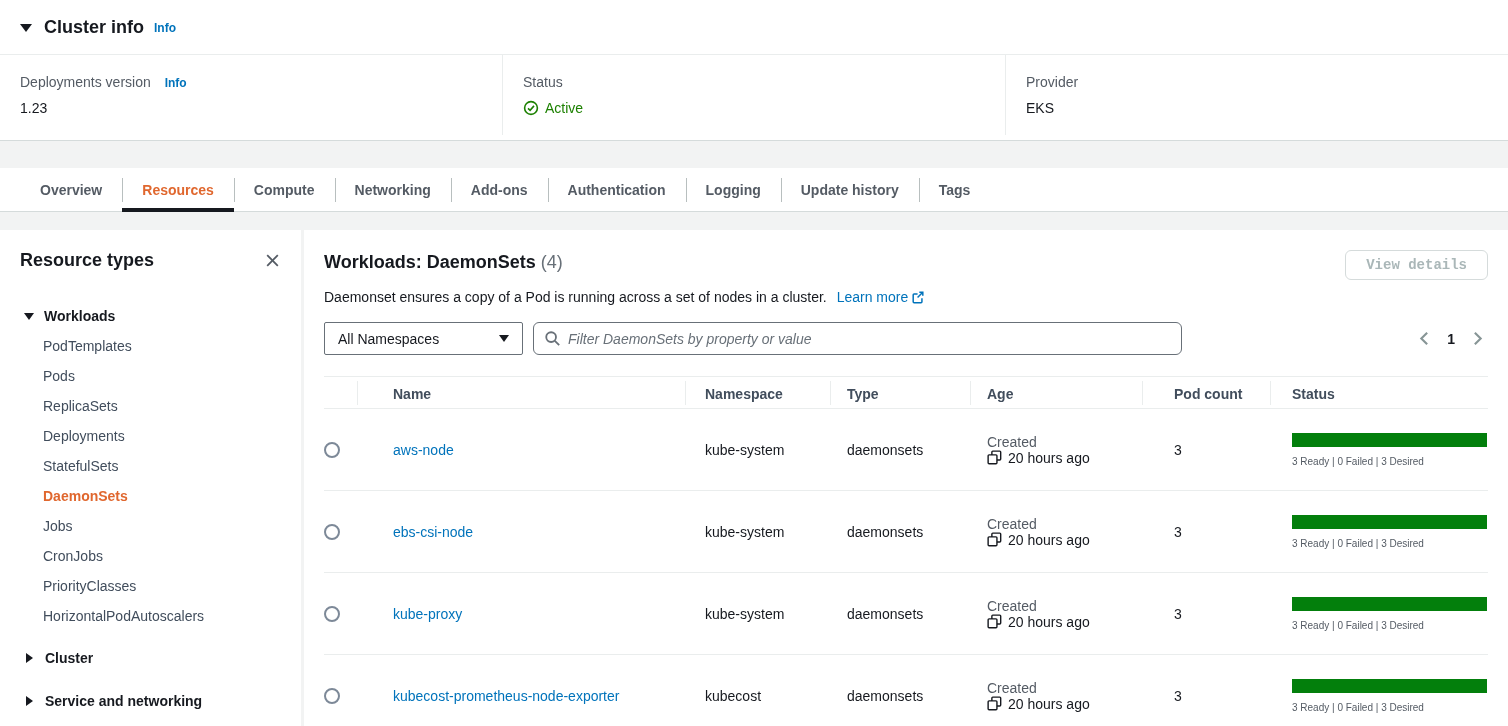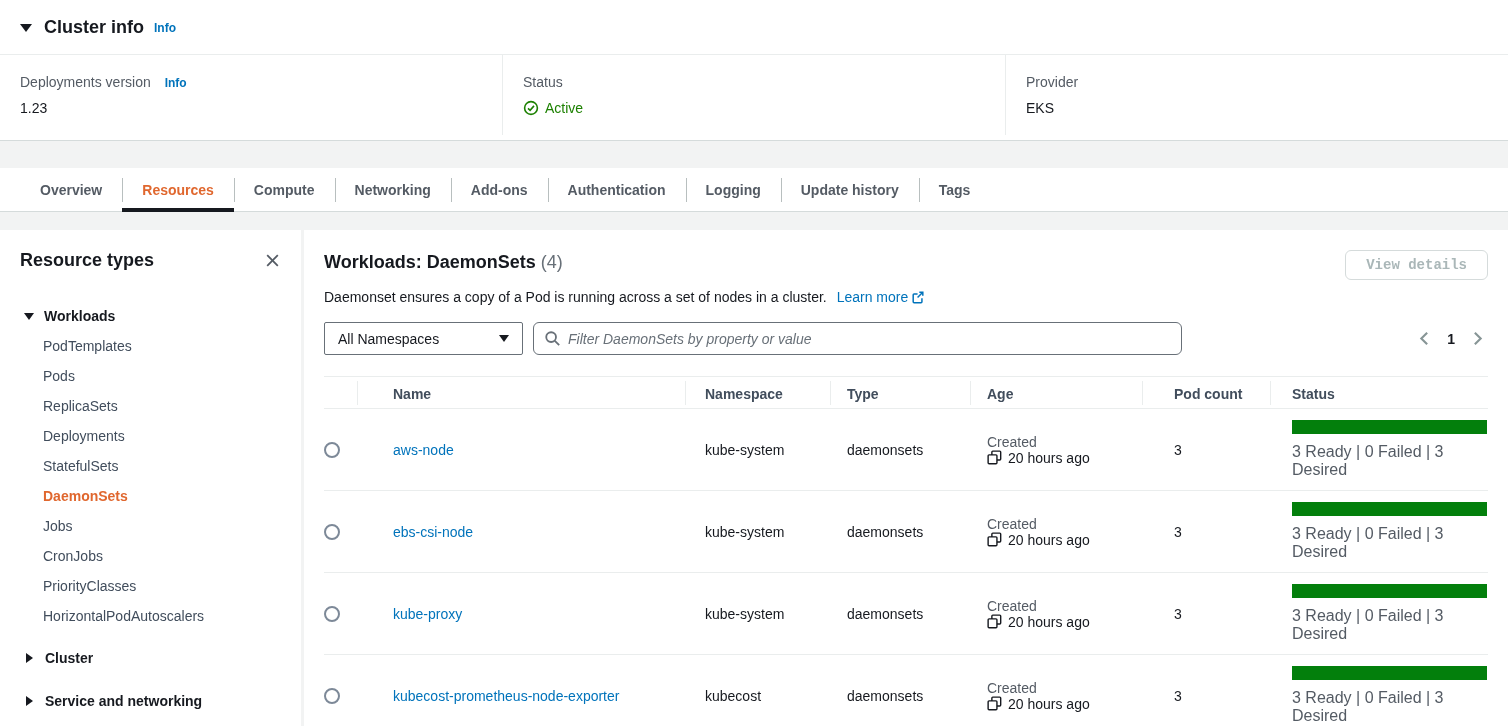--- a/index.html
+++ b/index.html
@@ -80,21 +80,21 @@
   .pad-age { padding-left:17px; } .pad-pod { padding-left:32px; } .pad-status { padding-left:22px; }
   .trow { height:82px; border-bottom:1px solid #eaeded; align-items:center; }
   .td { display:flex; align-items:center; }
   .radio { width:16px; height:16px; border:2px solid #7d8998; border-radius:50%; background:#fff; cursor:pointer; }
   .name-link { color:#0073bb; cursor:pointer; }
   .td-age { flex-direction:column; align-items:flex-start; justify-content:center; }
   .age-created { color:#545b64; }
   .age-line2 { display:flex; align-items:center; gap:6px; color:#16191f; }
   .td-status { flex-direction:column; align-items:flex-start; justify-content:center; gap:9px; }
   .status-bar { width:195px; height:14px; background:#037f0c; }
-  .status-text { font-size:16px; color:#545b64; }
+  .status-text { font-size:10px; color:#545b64; }
 </style>
 </head>
 <body>
 
 <div id="cluster-panel" class="panel">
   <div class="cluster-title-row">
     <span class="caret-down"></span>
     <span class="cluster-title">Cluster info</span>
     <span class="info-link">Info</span>
   </div>

